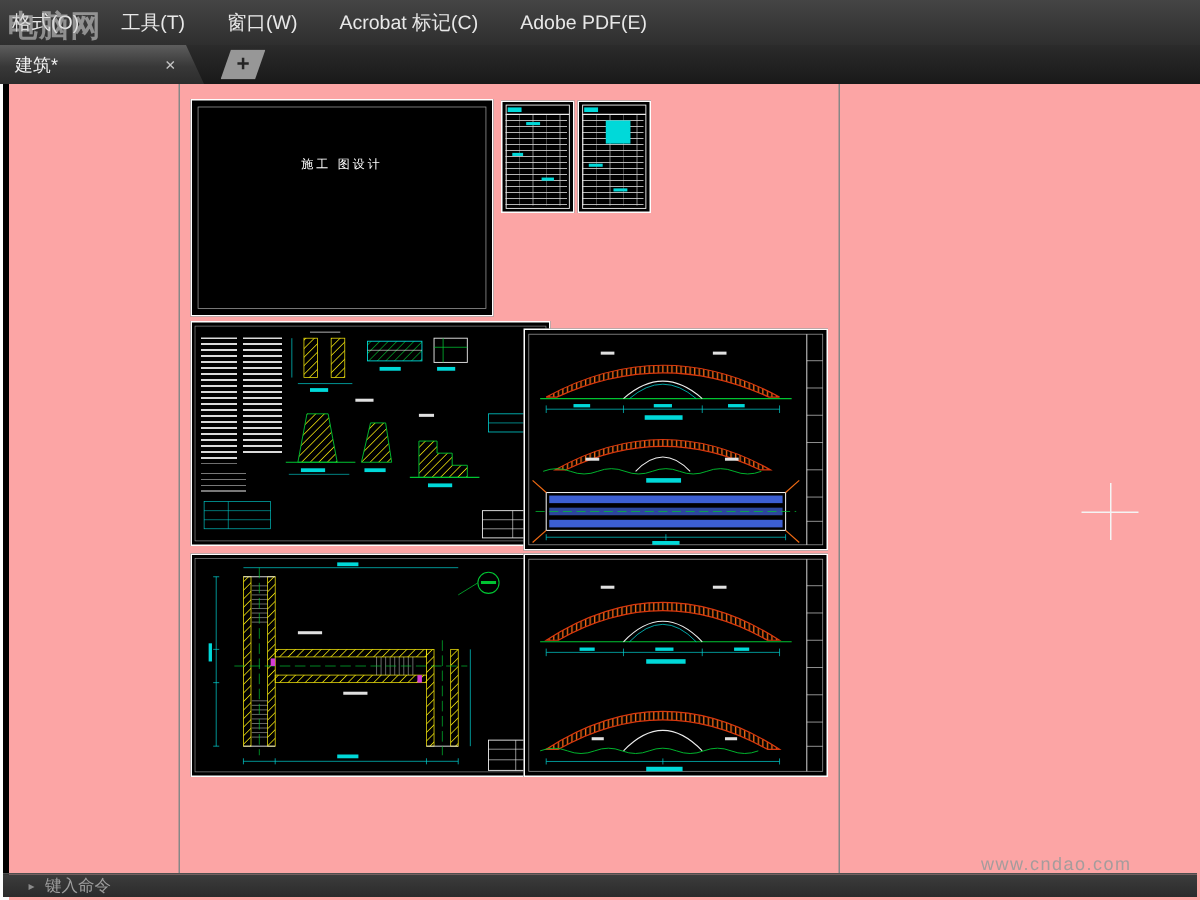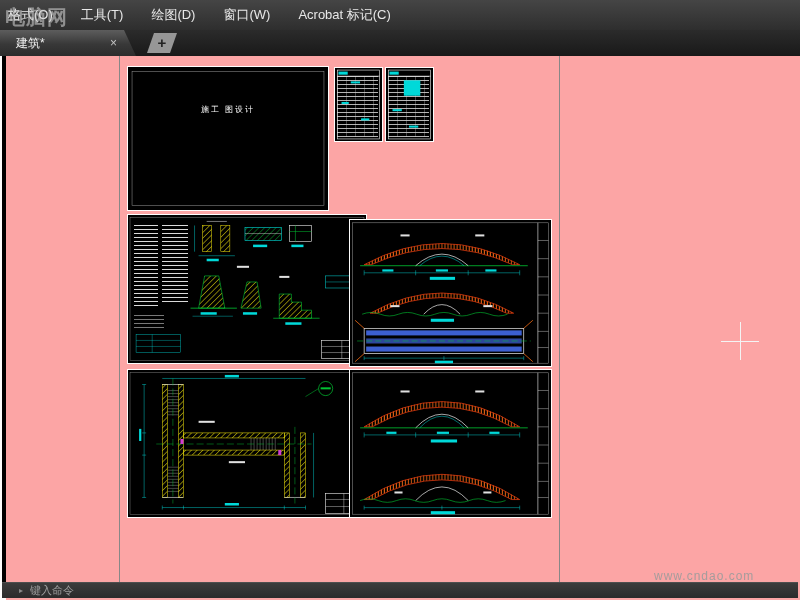--- a/index.html
+++ b/index.html
@@ -10,21 +10,21 @@
   .menubar{position:absolute;left:0;top:0;width:100%;height:30px;
     background:linear-gradient(#454545,#2e2e2e);border-bottom:1px solid #141414;
     display:flex;align-items:center;color:#e8e8e8;font-size:13px;z-index:5;}
   .menu-item{padding:0 14px;line-height:30px;white-space:nowrap;cursor:default;}
   .menu-item:first-child{padding-left:8px;}
 
   
   .tabbar{position:absolute;left:0;top:30px;width:100%;height:26px;
     background:linear-gradient(#2b2b2b,#191919);z-index:5;}
   .tab{position:absolute;left:0;top:0;width:136px;height:26px;color:#f0f0f0;font-size:12px;
-    line-height:26px;padding-left:16px;box-sizing:border-box;
+    line-height:26px;padding-left:10px;box-sizing:border-box;
     background:linear-gradient(#5d5d5d,#383838 55%,#2c2c2c);
     clip-path:polygon(0 0,124px 0,136px 100%,0 100%);}
   .tab-close{position:absolute;left:110px;top:0;color:#c4c4c4;font-size:12px;}
   .tab-new{position:absolute;left:147px;top:3px;width:30px;height:20px;background:#979797;
     clip-path:polygon(7px 0,100% 0,23px 100%,0 100%);
     color:#232323;font-size:15px;font-weight:bold;text-align:center;line-height:19px;}
 
   
   .frame{position:absolute;left:0;top:56px;width:800px;height:544px;box-sizing:border-box;
     border-left:2px solid var(--paper-border,#e4e4e4);
@@ -83,23 +83,23 @@
       </pattern>
       <pattern id="hatchG" width="4" height="4" patternUnits="userSpaceOnUse" patternTransform="rotate(45)">
         <line x1="0" y1="0" x2="0" y2="4" stroke="var(--line-green,#00c432)" stroke-width="0.8"></line>
       </pattern>
     </defs>
   </svg>
 
   <div class="menubar">
     <div class="menu-item">格式(O)</div>
     <div class="menu-item">工具(T)</div>
-    <div class="menu-item">绘图(D)</div>
     <div class="menu-item">窗口(W)</div>
     <div class="menu-item">Acrobat 标记(C)</div>
+    <div class="menu-item">Adobe PDF(E)</div>
   </div>
 
   <div class="tabbar">
     <div class="tab">
       <span>建筑*</span>
       <span class="tab-close">×</span>
     </div>
     <div class="tab-new">+</div>
   </div>
 

